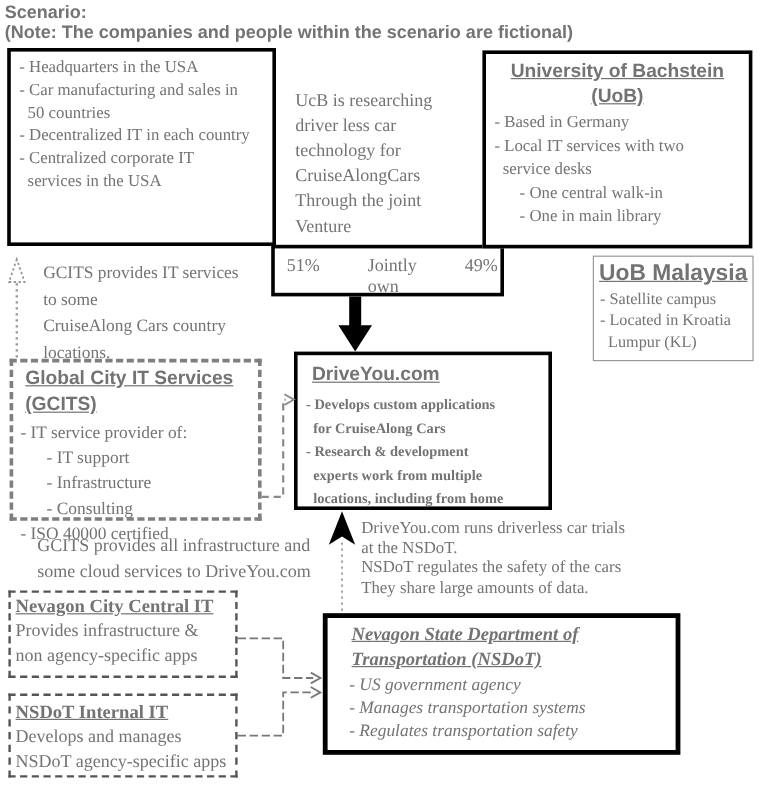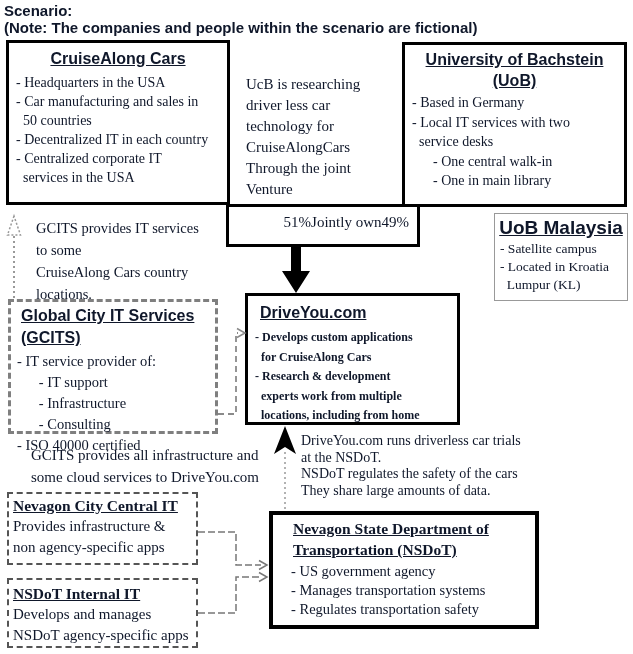--- a/index.html
+++ b/index.html
@@ -1,16 +1,16 @@
 <!DOCTYPE html>
 <html><head>
 <meta charset="utf-8">
 <style>
   html,body{margin:0;padding:0;background:#fff;}
-  .canvas{position:relative;width:633px;height:654px;background:#ffffff;color:#0f172a;
+  .canvas{position:relative;width:633px;height:654px;background:#ffffff;color:#737373;
           font-family:"Liberation Serif", serif;overflow:hidden;}
   .abs{position:absolute;}
   .ml{white-space:pre-wrap;}
   .box{position:absolute;background:#fff;box-sizing:border-box;}
   .bk3{border:3px solid #000;}
   .bk4{border:4px solid #000;}
   .gray1{border:1.5px solid #999;}
   .dashgray{border:3px dashed #7f7f7f;}
   .dashthin{border:2px dashed #555;background:transparent;}
   .hdr{font-family:"Liberation Sans", sans-serif;font-weight:bold;font-size:15px;line-height:17px;}
@@ -25,21 +25,20 @@
 </style>
 </head>
 <body>
 
 <div class="canvas">
 
   <div class="abs hdr" style="left:4px;top:2px;">Scenario:</div>
   <div class="abs hdr" style="left:4px;top:19px;">(Note: The companies and people within the scenario are fictional)</div>
 
   <div class="box bk3 z2" style="left:6px;top:40px;width:224px;height:165px;">
-    <div class="boxtitle center" style="margin-top:5px;">CruiseAlong Cars</div>
     <div class="ml body14" style="padding:4px 2px 0 7px;">- Headquarters in the USA
 - Car manufacturing and sales in
   50 countries
 - Decentralized IT in each country
 - Centralized corporate IT
   services in the USA</div>
   </div>
 
   <div class="abs ml" style="left:246px;top:62px;font-size:15px;line-height:21px;margin-top:12px;">UcB is researching
 driver less car
@@ -53,21 +52,21 @@
     <div class="boxtitle center" style="margin-top:4px;">University of Bachstein</div>
     <div class="boxtitle center">(UoB)</div>
     <div class="ml" style="padding:2px 2px 0 7px;font-size:14px;line-height:19.5px;">- Based in Germany
 - Local IT services with two
   service desks
       - One central walk-in
       - One in main library</div>
   </div>
 
   <div class="box bk3 z1" style="left:226px;top:204px;width:194px;height:43px;display:flex;
-       justify-content:flex-end;padding:7px 8px 0 10px;font-size:15px;">
+       justify-content:flex-start;padding:7px 8px 0 10px;font-size:15px;gap:40px;">
     <span>51%</span>
     <span>Jointly own</span>
     <span>49%</span>
   </div>
 
   <div class="box gray1 z2" style="left:494px;top:213px;width:134px;height:88px;">
     <div class="boxtitle center" style="margin-top:3px;font-size:19px;">UoB Malaysia</div>
     <div class="ml" style="padding:2px 0 0 5px;font-size:13.5px;line-height:18px;">- Satellite campus
 - Located in Kroatia
   Lumpur (KL)</div>
@@ -110,21 +109,21 @@
     <div class="ml" style="padding-left:4px;font-size:15px;line-height:21px;">Provides infrastructure &amp;
 non agency-specific apps</div>
   </div>
 
   <div class="box dashthin" style="left:7px;top:578px;width:191px;height:70px;">
     <div class="seriftitle" style="margin-top:3px;padding-left:4px;font-size:15.5px;line-height:21px;">NSDoT Internal IT</div>
     <div class="ml" style="padding-left:4px;font-size:15px;line-height:21px;">Develops and manages
 NSDoT agency-specific apps</div>
   </div>
 
-  <div class="box bk4 z2" style="left:269px;top:511px;width:270px;height:118px;">
+  <div class="box bk4 z2" style="left:269px;top:511px;width:298px;height:118px;font-style:italic;">
     <div class="seriftitle ml" style="margin-top:3px;padding-left:20px;font-size:15.5px;line-height:21px;">Nevagon State Department of
 Transportation (NSDoT)</div>
     <div class="ml" style="padding:2px 12px 0 18px;font-size:14.5px;line-height:19px;">- US government agency
 - Manages transportation systems
 - Regulates transportation safety</div>
   </div>
 
   <svg class="overlay" width="633" height="654" viewBox="0 0 633 654">
 
     <g>

